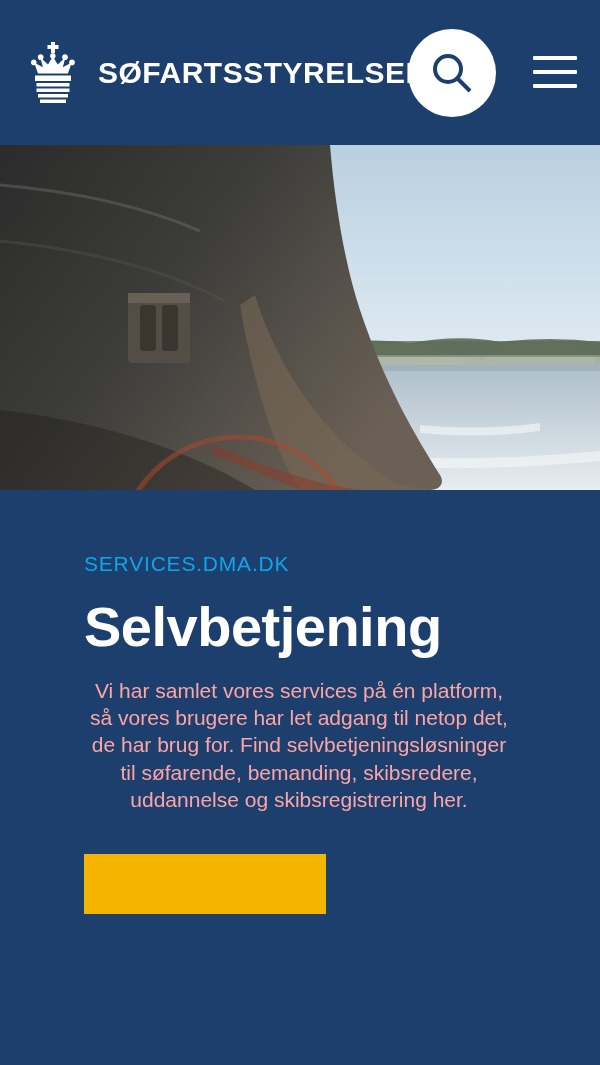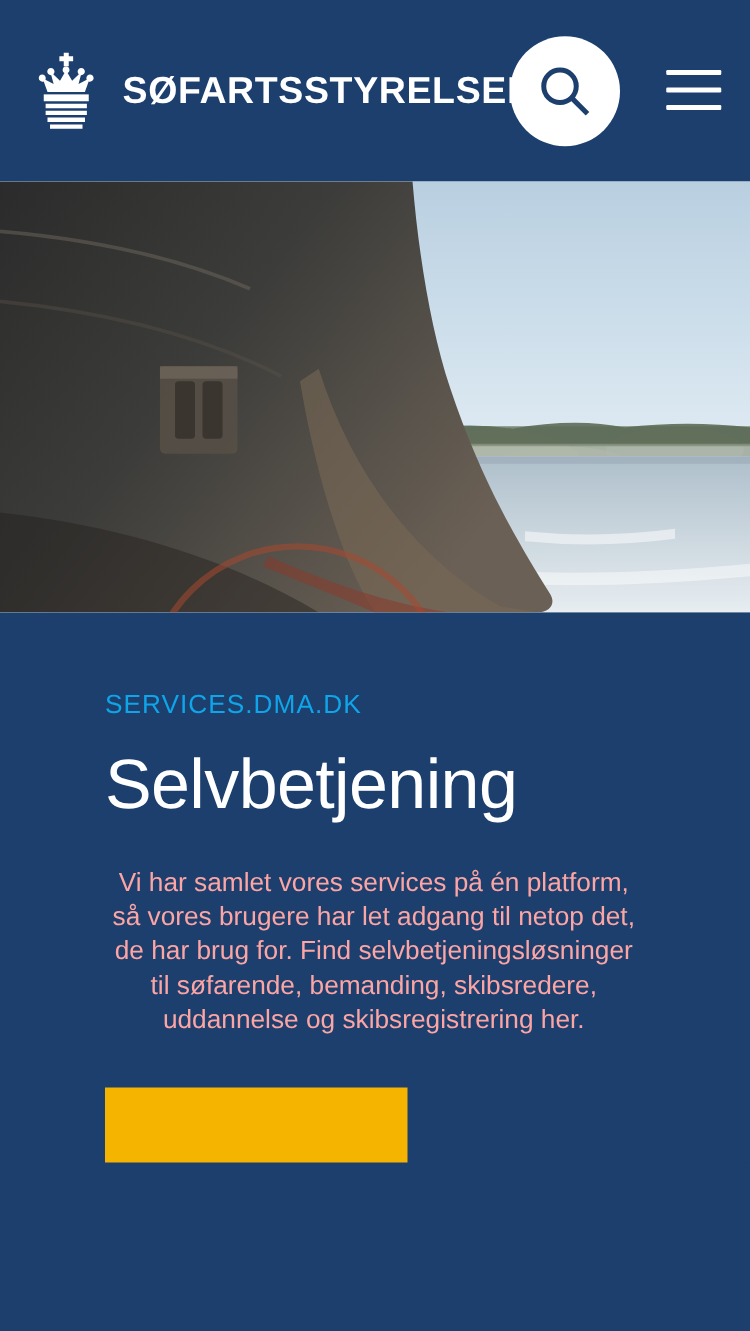--- a/index.html
+++ b/index.html
@@ -109,23 +109,23 @@
     font-size: 21px;
     letter-spacing: 0.8px;
     font-weight: 400;
     margin-bottom: 22px;
   }
 
   .headline {
     color: #ffffff;
     font-size: 56px;
     line-height: 1.05;
-    font-weight: normal;
+    font-weight: bold;
     letter-spacing: -0.5px;
-    margin-bottom: 36px;
+    margin-bottom: 20px;
   }
 
   .body-text {
     color: #fca5a5;
     font-size: 21px;
     line-height: 1.3;
     font-weight: 400;
     max-width: 430px;
     text-align: center;
   }

